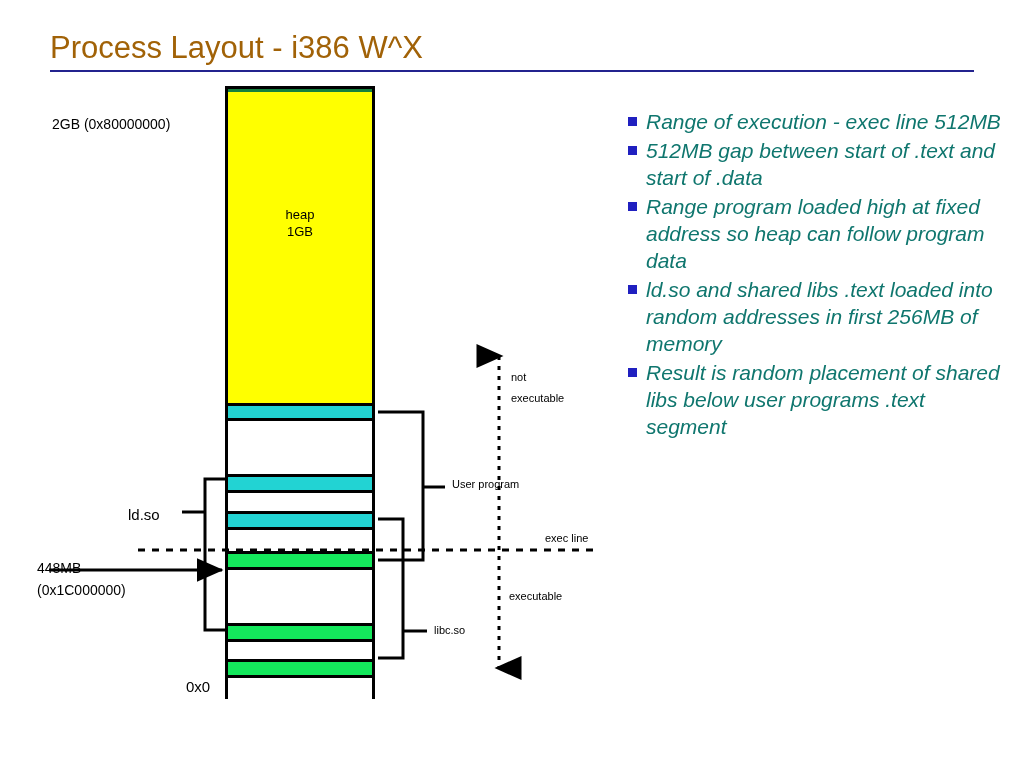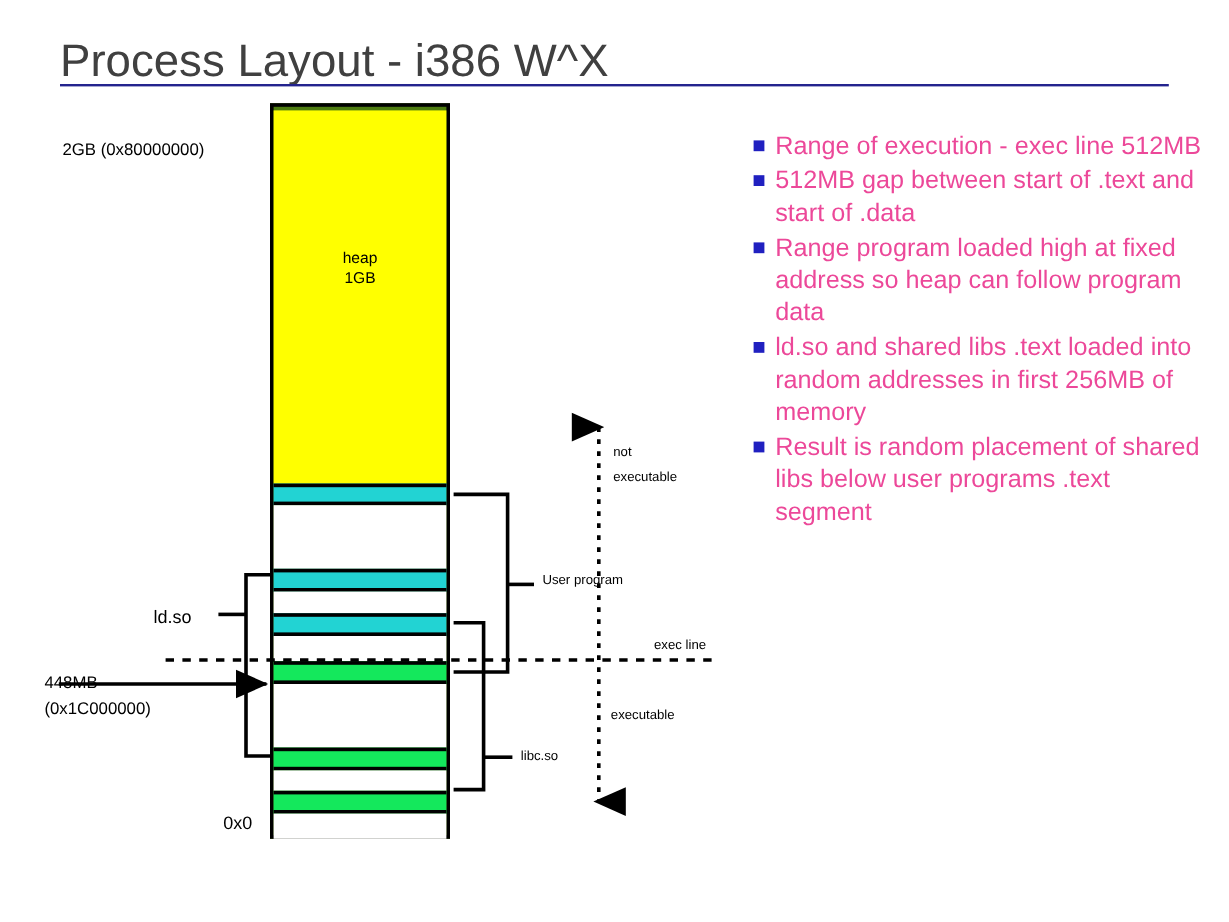--- a/index.html
+++ b/index.html
@@ -13,22 +13,22 @@
     position: relative;
     font-family: "Liberation Sans", sans-serif;
     overflow: hidden;
   }
 
   
   #slide-title {
     position: absolute;
     left: 50px;
     top: 30px;
-    font-size: 38px;
-    color: #404040;
+    font-size: 31px;
+    color: #a16207;
     letter-spacing: 0px;
     white-space: nowrap;
   }
   #title-rule {
     position: absolute;
     left: 50px;
     top: 70px;
     width: 924px;
     height: 2px;
     background: #23238e;
@@ -36,21 +36,21 @@
 
   
   #memory-column {
     position: absolute;
     left: 225px;
     top: 86px;
     width: 150px;
     height: 613px;
     border: 3px solid #000000;
     box-sizing: border-box;
-    background: #4d7c0f;
+    background: #15803d;
   }
   .mem-band {
     position: absolute;
     left: 0;
     width: 100%;
     box-sizing: border-box;
     border-top: 3px solid #000000;
     border-bottom: 3px solid #000000;
   }
   .band-label {
@@ -124,21 +124,22 @@
     width: 9px;
     height: 9px;
     background: #2020c0;
     flex: 0 0 auto;
     margin-top: 9px;
     margin-right: 9px;
   }
   .bullet-text {
     font-size: 21px;
     line-height: 27px;
-    color: #ec4899;
+    color: #0f766e;
+    font-style: italic;
   }
 </style>
 </head>
 <body>
 
 <div id="slide-title">Process Layout - i386 W^X</div>
 <div id="title-rule"></div>
 
 <div id="mmap-label">mmap</div>
 

